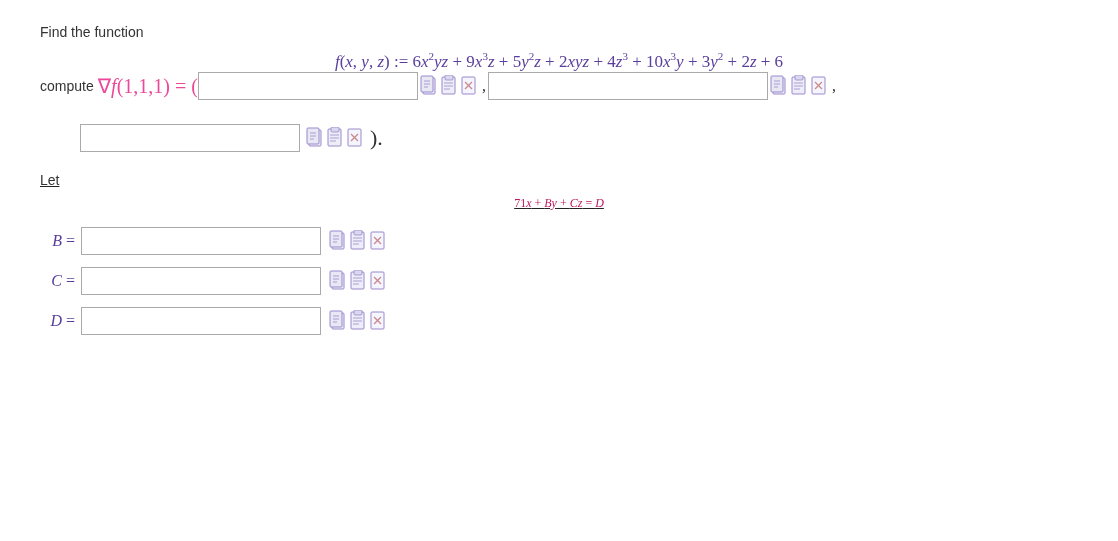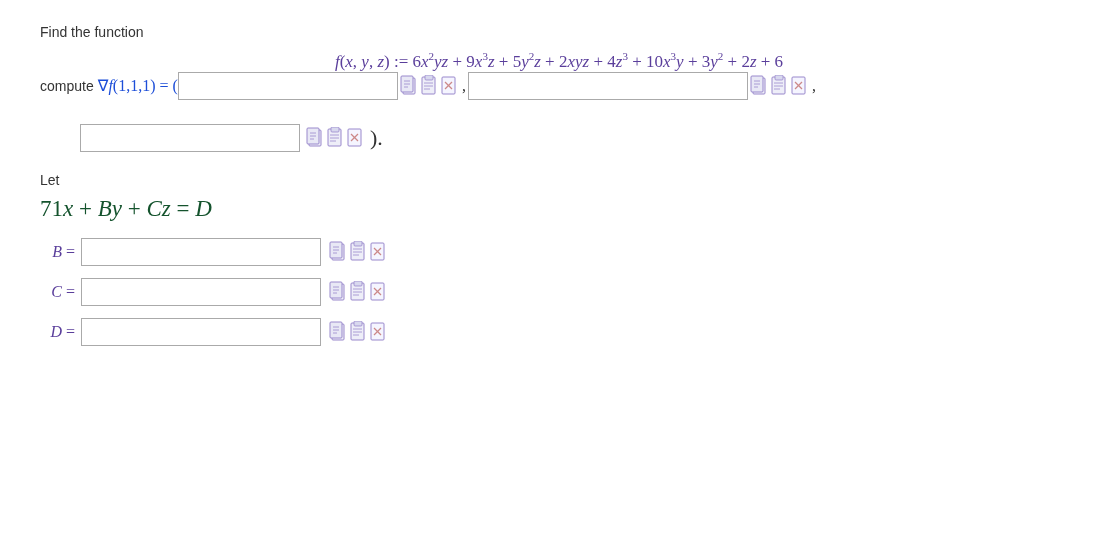--- a/index.html
+++ b/index.html
@@ -30,22 +30,22 @@
       margin-bottom: 24px;
       font-size: 15px;
     }
     .compute-label {
       font-family: Arial, sans-serif;
       font-size: 14px;
       color: #333;
       margin-right: 4px;
     }
     .math-label {
-      color: #1d4ed8;
-      font-size: 16px;
+      color: #ec4899;
+      font-size: 20px;
     }
     .input-box {
       border: 1px solid #aaa;
       height: 28px;
       background: #fff;
       outline: none;
       font-size: 14px;
       padding: 2px 4px;
     }
     .input-wide { width: 220px; }
@@ -68,30 +68,32 @@
     }
     .second-row {
       display: flex;
       align-items: center;
       gap: 4px;
       margin-left: 40px;
       margin-bottom: 20px;
     }
     .let-section {
       margin-top: 20px;
+      text-decoration: underline;
     }
     .let-label {
       font-family: Arial, sans-serif;
       font-size: 14px;
       color: #333;
       margin-bottom: 8px;
     }
     .plane-eq {
-      font-size: 23px;
-      color: #14532d;
+      text-align: center;
+      font-size: 12px;
+      color: #be185d;
       margin-bottom: 10px;
     }
     .tangent-text {
       font-size: 14px;
       color: #333;
       font-family: Arial, sans-serif;
       margin-bottom: 20px;
     }
     .tangent-text .math-inline {
       color: #5a3e9b;

